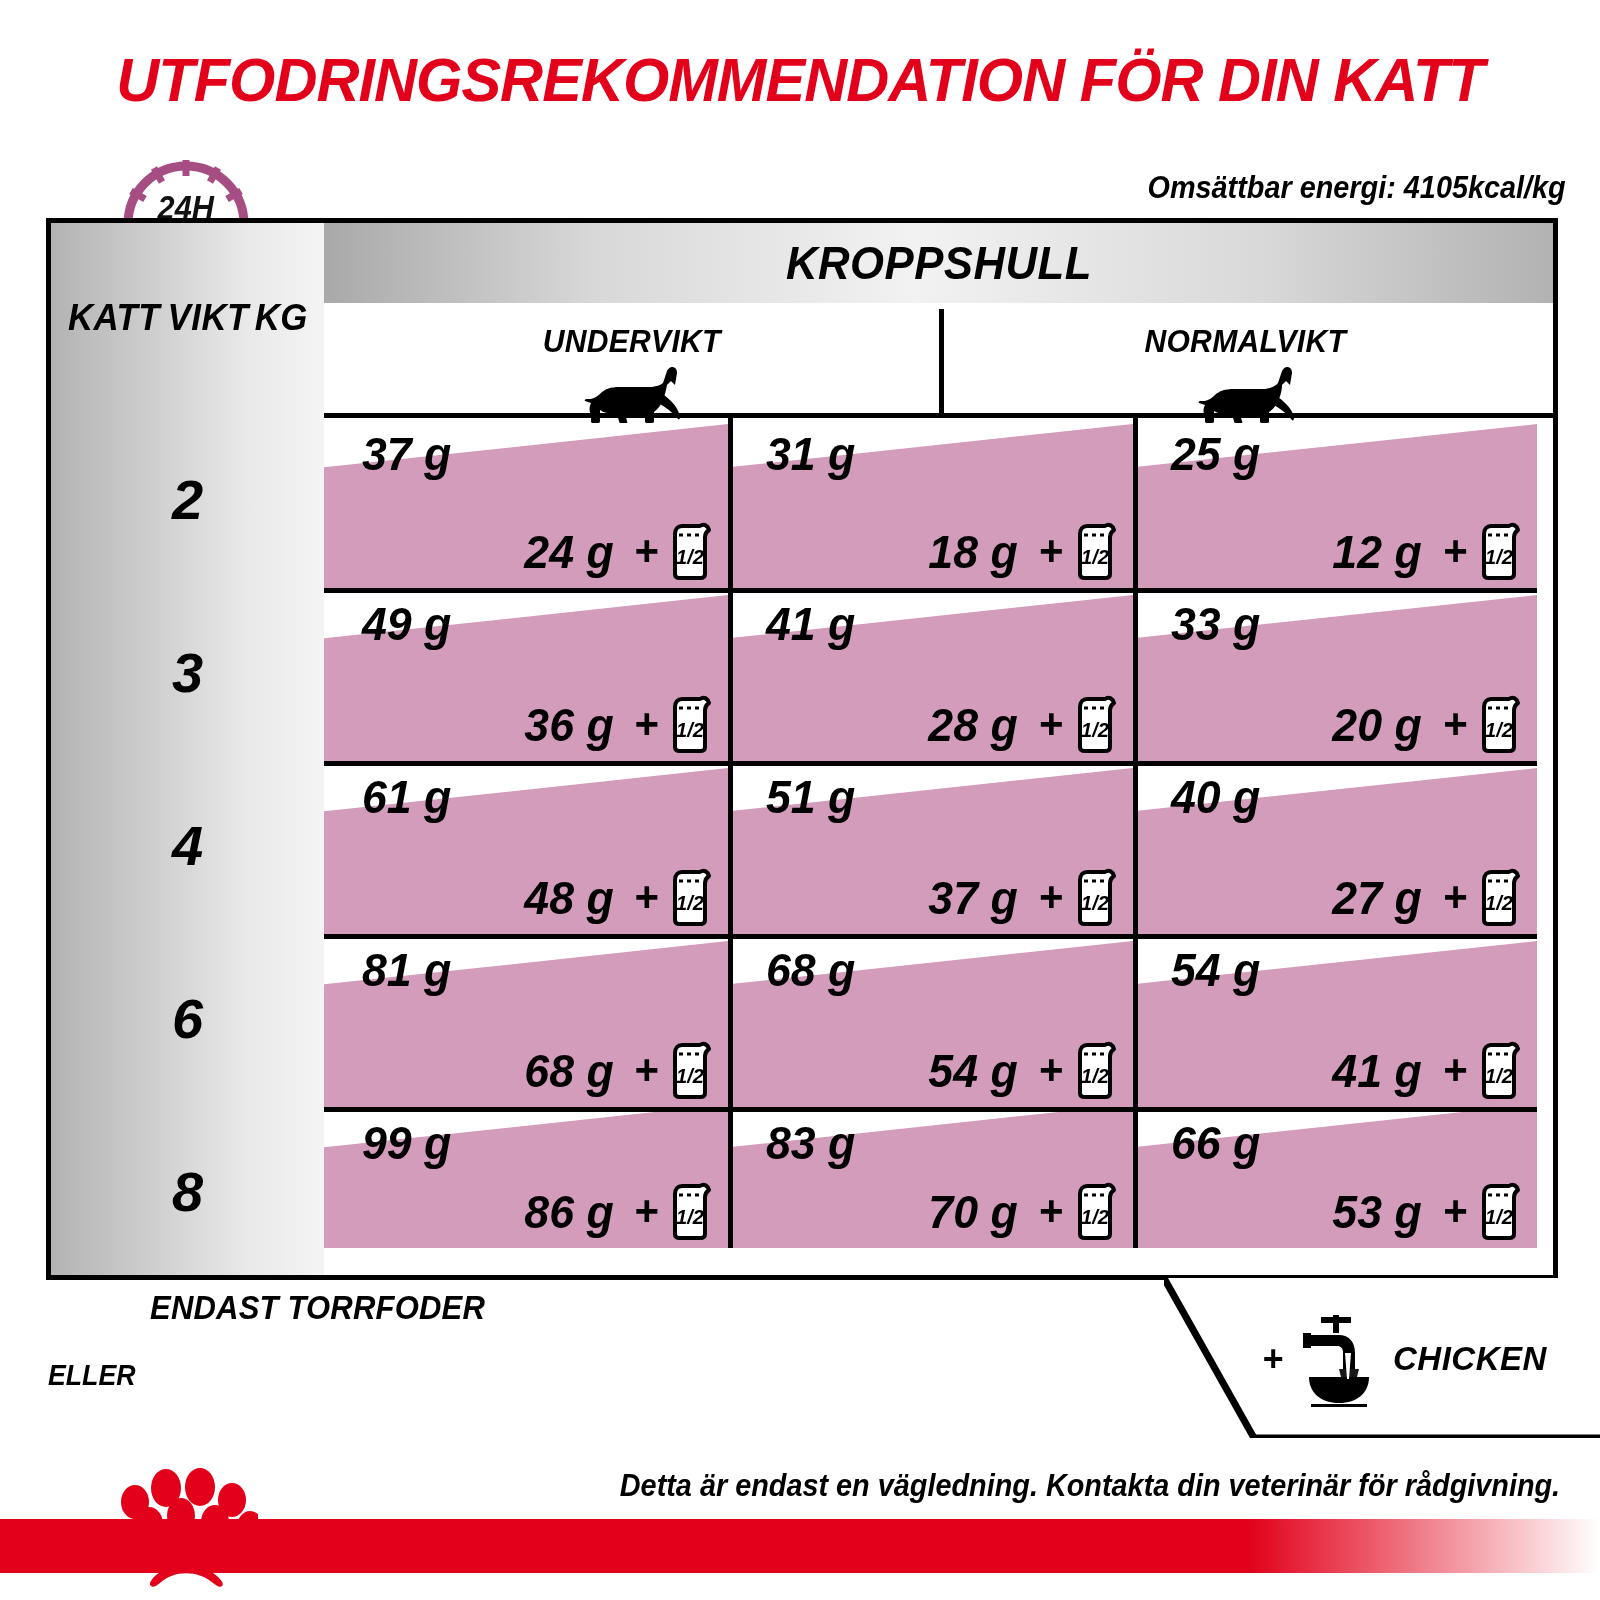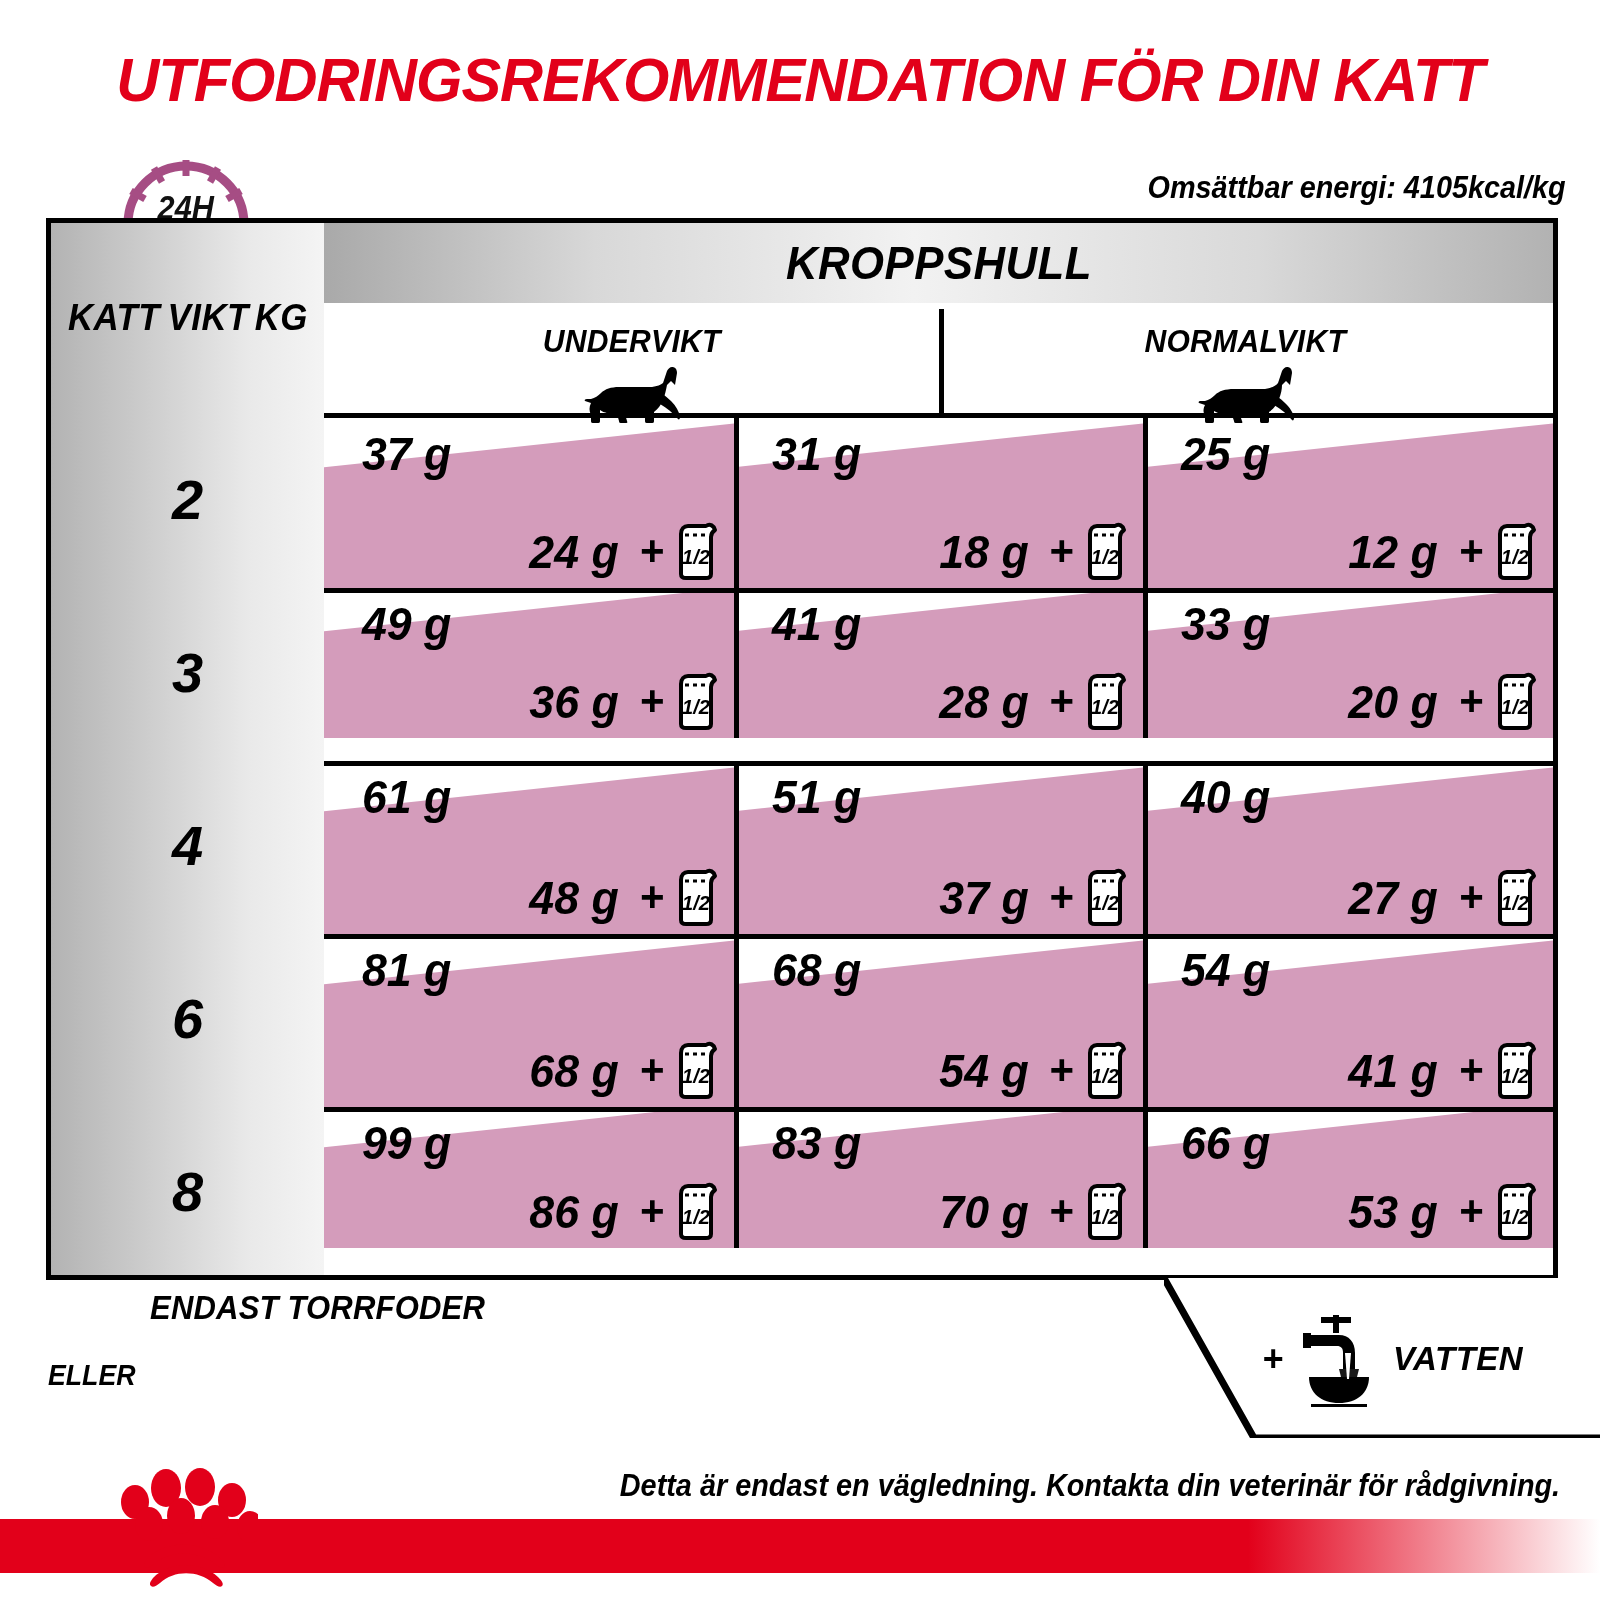--- a/index.html
+++ b/index.html
@@ -174,21 +174,21 @@
   }
 
   
   #grid {
     position: absolute;
     left: 273px; top: 195px;
     right: 0; bottom: 0;
   }
   .drow {
     position: absolute;
-    left: 0; right: 0;
+    left: 0; right: 16px;
     display: flex;
   }
   .drow + .drow::before {
     content: "";
     position: absolute;
     left: 0; right: 0; top: 0;
     height: 5px;
     background: #000;
     z-index: 6;
   }
@@ -492,21 +492,21 @@
               <svg width="44" height="62" viewBox="0 0 44 62">
                 <path fill="#fff" stroke="#000" stroke-width="4" stroke-linejoin="round" d="M5,14 C5,9 8,6 12,6 L30,6 C34,3 38,6 39,10 C36,12 35,14 35,17 L35,54 C35,57 33,58 30,58 L10,58 C7,58 5,57 5,54 Z"></path>
                 <line x1="9" y1="15" x2="33" y2="15" stroke="#000" stroke-width="3" stroke-dasharray="4,4"></line>
                 <text x="20" y="44" text-anchor="middle" font-family="Liberation Sans, sans-serif" font-size="20" font-weight="700" fill="#000">1/2</text>
               </svg>
             </span>
           </div>
         </div>
       </div>
 
-      <div class="drow" style="top:170px;height:150px">
+      <div class="drow" style="top:170px;height:173px">
         <div class="dcell">
           <div class="band"></div>
           <div class="dry">49 g</div>
           <div class="mixed">
             <span class="amt">36 g</span>
             <span class="plus">+</span>
             <span class="pouch">
               <svg width="44" height="62" viewBox="0 0 44 62">
                 <path fill="#fff" stroke="#000" stroke-width="4" stroke-linejoin="round" d="M5,14 C5,9 8,6 12,6 L30,6 C34,3 38,6 39,10 C36,12 35,14 35,17 L35,54 C35,57 33,58 30,58 L10,58 C7,58 5,57 5,54 Z"></path>
                 <line x1="9" y1="15" x2="33" y2="15" stroke="#000" stroke-width="3" stroke-dasharray="4,4"></line>
@@ -713,21 +713,21 @@
           <rect x="28" y="6" width="30" height="6" fill="#000"></rect>
           <rect x="40" y="4" width="6" height="18" fill="#000"></rect>
           <path d="M14,24 L46,24 C56,24 62,31 62,42 L62,58 L50,58 L50,42 C50,37 48,35 44,35 L14,35 Z" fill="#000"></path>
           <rect x="10" y="22" width="8" height="15" fill="#000"></rect>
           <path d="M46,58 L66,58 L62,74 L50,74 Z" fill="#000" opacity="0.9"></path>
           <path d="M16,66 L76,66 C76,82 64,92 46,92 C28,92 16,82 16,66 Z" fill="#000"></path>
           <rect x="18" y="93" width="56" height="4" fill="#000"></rect>
           <path d="M52,42 L58,42 L56,68 L54,68 Z" fill="#fff"></path>
         </svg>
       </span>
-      <span id="watertext">VATTEN</span>
+      <span id="watertext">CHICKEN</span>
     </div>
   </div>
 
   <div id="disclaimer">Detta är endast en vägledning. Kontakta din veterinär för rådgivning.</div>
 
   <div id="redbar"></div>
 
   <div id="pawlogo">
     <svg width="160" height="145" viewBox="0 0 160 145">
       <g fill="#e2001a">

